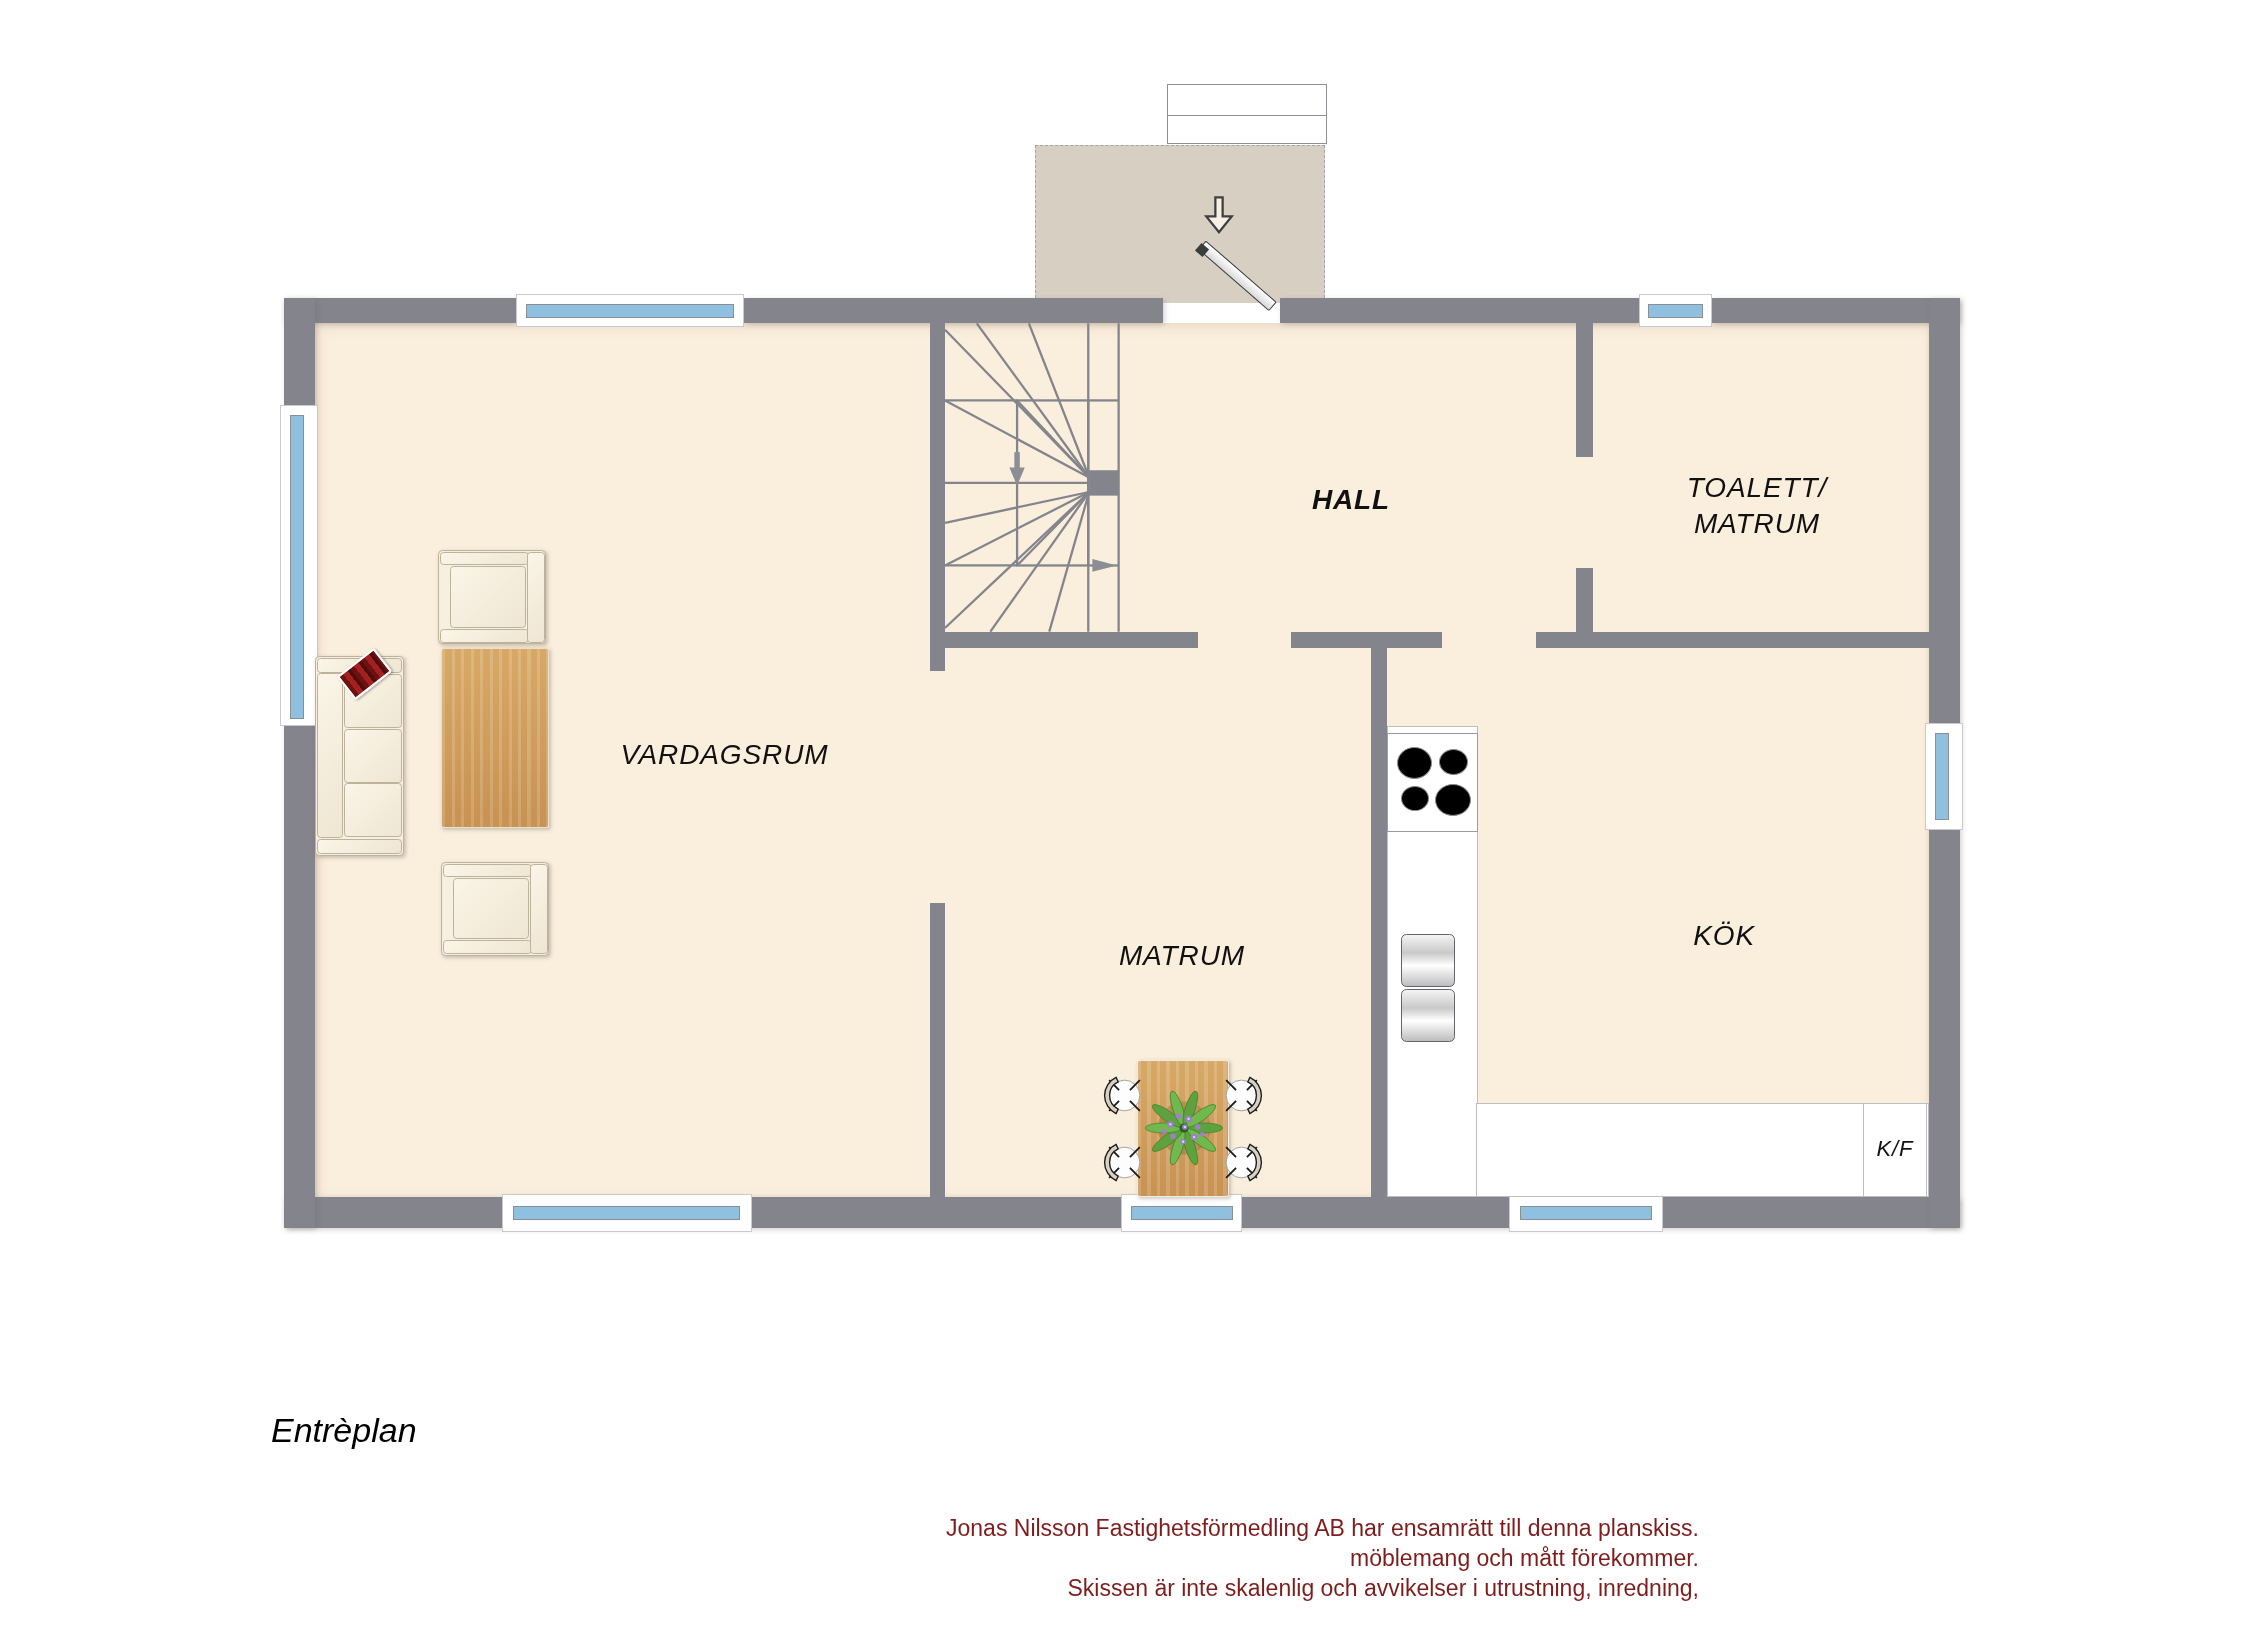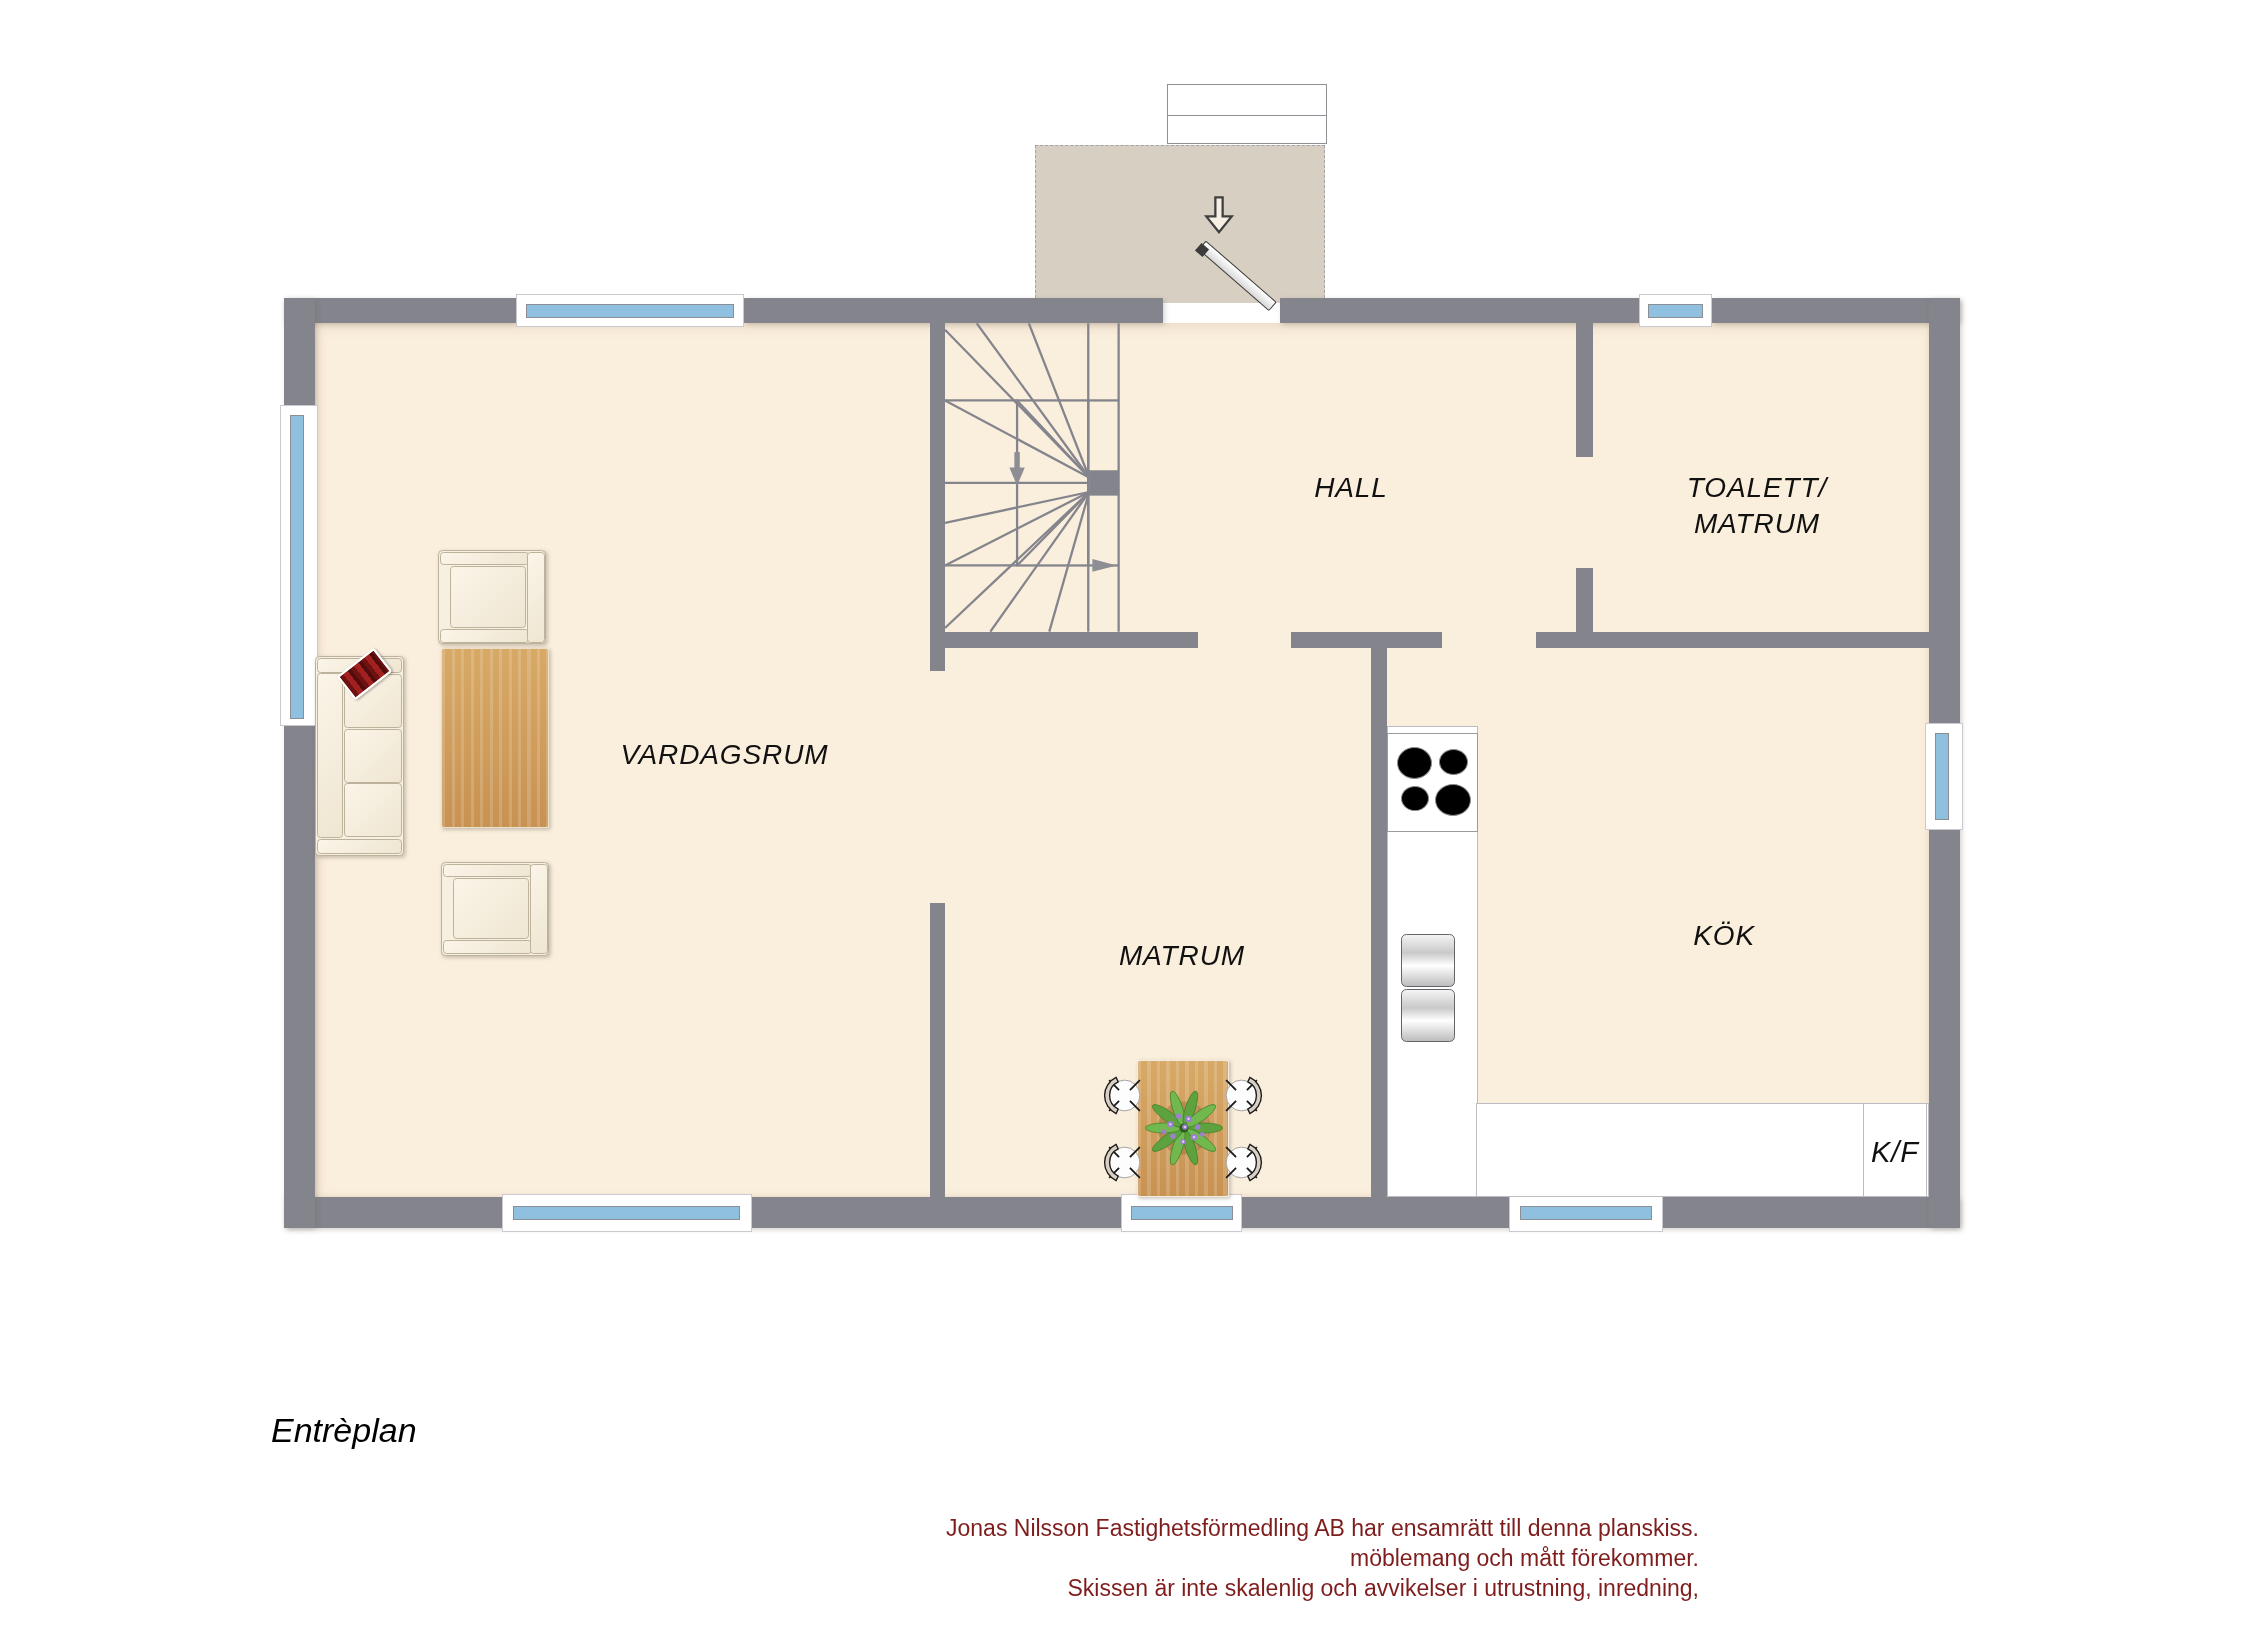--- a/index.html
+++ b/index.html
@@ -21,21 +21,21 @@
   #landing{position:absolute;left:1167px;top:84px;width:160px;height:60px;background:#ffffff;
            border:1.4px solid #8f8f96;box-sizing:border-box;}
   #landing-step{position:absolute;left:0;top:30px;width:100%;height:0;border-top:1.4px solid #8f8f96;}
   #door-leaf{position:absolute;left:1202px;top:239px;width:94px;height:11.8px;
              background:linear-gradient(#ffffff,#d8d8d8);border:1.8px solid #3c3c3c;border-radius:1.8px;
              transform:rotate(41deg);transform-origin:left center;box-sizing:border-box;}
   #door-hinge{position:absolute;left:1197px;top:245px;width:10px;height:10px;background:#3c3c3c;transform:rotate(41deg);}
   
   .room-label{position:absolute;color:var(--c-ink);font-style:italic;font-size:28px;
               letter-spacing:0.9px;text-align:center;white-space:nowrap;}
-  #label-kf{font-size:29px;}
+  #label-kf{font-size:22px;}
   #level-label{position:absolute;left:271px;top:1411px;color:#000;font-style:italic;font-size:34px;}
   #disclaimer{position:absolute;left:587px;top:1513px;width:1112px;text-align:right;
               color:#7f1d1d;font-size:23px;line-height:30px;}
   
   .counter{position:absolute;background:#ffffff;border:1.4px solid #bcbcc2;box-sizing:border-box;}
   #stove{position:absolute;left:1387px;top:733px;width:91px;height:99px;background:#ffffff;
          border:1.4px solid #9a9aa0;box-sizing:border-box;}
   .burner{position:absolute;background:#000;border:1.8px solid #8c8c8c;border-radius:50%;box-sizing:border-box;}
   .sink{position:absolute;left:1401px;width:54px;height:53px;border:1.8px solid #63636a;border-radius:5.4px;
         background:linear-gradient(180deg,#f4f4f4,#c9c9c9 35%,#ffffff 60%,#bdbdbd);box-sizing:border-box;}
@@ -258,21 +258,21 @@
     <g fill="#e8d9f7">
       <circle cx="-30" cy="-8" r="2.5"></circle>
         <circle cx="10" cy="-20" r="2.5"></circle>
         <circle cx="22" cy="20" r="2.5"></circle>
       <circle cx="-2" cy="30" r="2.5"></circle>
         <circle cx="2" cy="-2" r="2.5"></circle>
     </g>
   </svg>
 
   <div class="room-label" style="left:520px;top:739px;width:409px;">VARDAGSRUM</div>
-  <div class="room-label" style="left:1260px;top:472px;width:182px;">HALL</div>
+  <div class="room-label" style="left:1260px;top:484px;width:182px;font-weight:bold;">HALL</div>
   <div class="room-label" style="left:1612px;top:470px;width:290px;line-height:36px;">
     <div>TOALETT/</div>
     <div>MATRUM</div>
   </div>
   <div class="room-label" style="left:1091px;top:940px;width:182px;">MATRUM</div>
   <div class="room-label" style="left:1573px;top:920px;width:182px;text-align:right;">KÖK</div>
   <div class="room-label" id="label-kf" style="left:1863px;top:1136px;width:64px;">K/F</div>
 
   <div id="level-label">Entrèplan</div>
   <div id="disclaimer">

